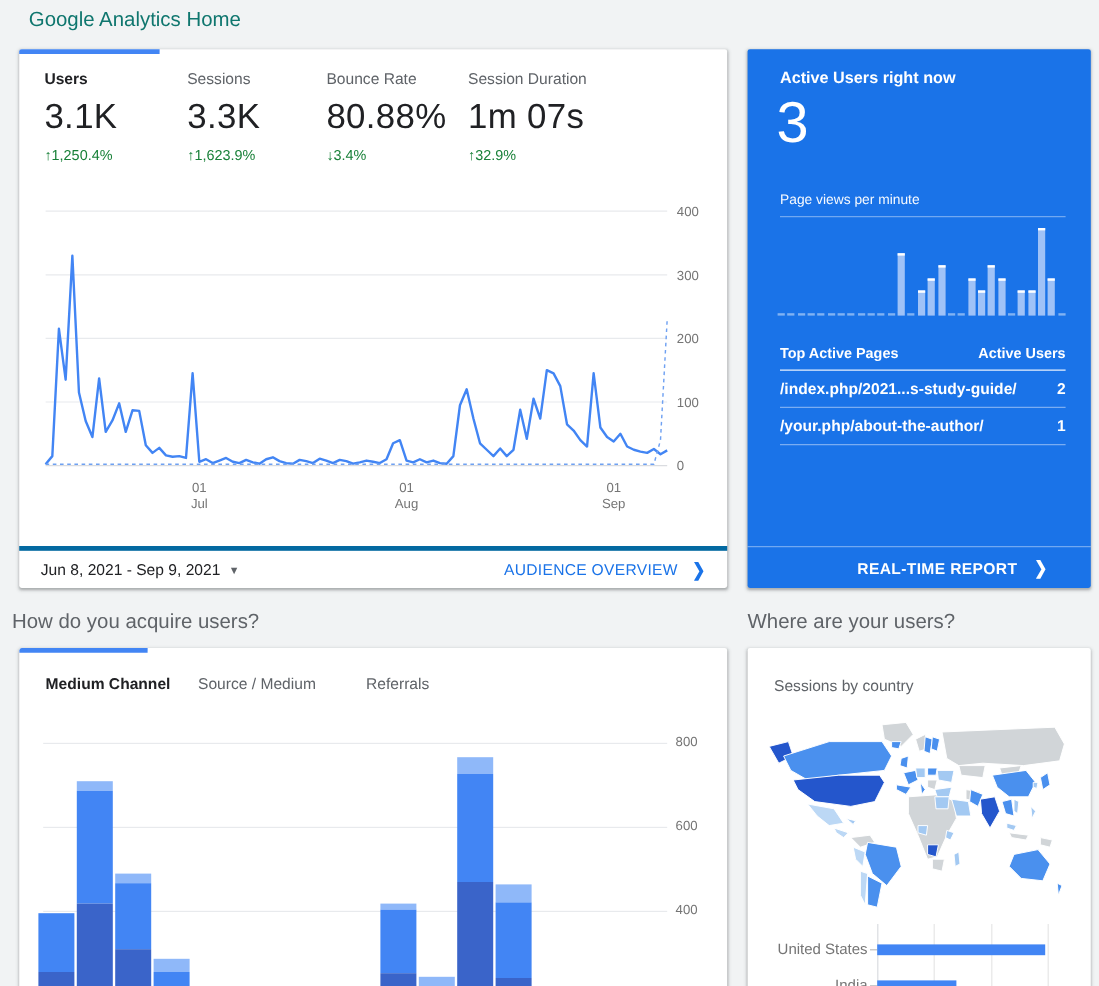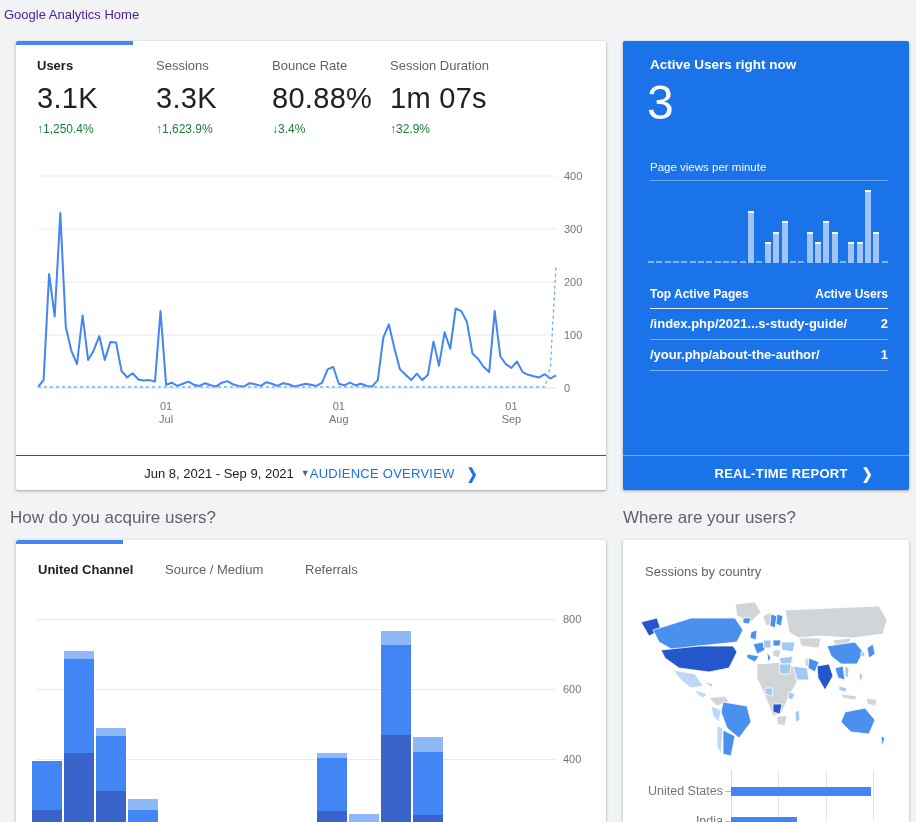--- a/index.html
+++ b/index.html
@@ -4,22 +4,22 @@
 <style>
   * { margin:0; padding:0; box-sizing:border-box; }
   html,body { width:916px; height:822px; overflow:hidden; }
   body {
     position:relative;
     background:#f1f3f4;
     font-family:"Liberation Sans", sans-serif;
     color:#202124;
   }
   .page-title {
-    position:absolute; left:4px; top:7px;
-    font-size:13px; color:#4c1d95; font-weight:400;
+    position:absolute; left:24px; top:7px;
+    font-size:17px; color:#0f766e; font-weight:400;
   }
   .section-heading {
     position:absolute; font-size:17px; color:#5f6368; font-weight:400;
   }
   .card {
     position:absolute; background:#fff; border-radius:2px;
     box-shadow:0 1px 2px rgba(60,64,67,.3), 0 1px 3px 1px rgba(60,64,67,.12);
   }
   .accent-bar { position:absolute; top:0; left:0; height:4px; background:#4285f4; border-radius:2px 0 0 0; }
 
@@ -32,22 +32,22 @@
   .metric .m-value { font-size:29px; font-weight:300; color:#202124; margin-top:9px; letter-spacing:.3px; }
   .metric .m-delta { font-size:12px; color:#188038; margin-top:7px; }
   .metric:nth-child(1){ width:119px; }
   .metric:nth-child(2){ width:116px; }
   .metric:nth-child(3){ width:118px; }
   .metric:nth-child(4){ width:150px; }
 
   #trend-svg { position:absolute; left:0; top:125px; }
   .card-footer {
     position:absolute; left:0; right:0; bottom:0; height:35px;
-    border-top:1px solid #0369a1; display:flex; align-items:center;
-    padding:0 32px; justify-content:center;
+    border-top:4px solid #0369a1; display:flex; align-items:center;
+    padding:0 18px; justify-content:space-between;
   }
   .date-range { font-size:13px; color:#202124; cursor:pointer; display:flex; align-items:center; gap:7px; }
   .caret { font-size:9px; color:#5f6368; }
   .card-link { font-size:13px; color:#1a73e8; letter-spacing:.25px; cursor:pointer; display:flex; align-items:center; gap:12px; font-weight:400; }
   .chev { font-size:13px; font-weight:700; transform:scaleY(1.15); }
 
   
   #realtime-card { left:623px; top:41px; width:286px; height:449px; background:#1a73e8; border-radius:2px;
     box-shadow:0 1px 2px rgba(60,64,67,.3), 0 1px 3px 1px rgba(60,64,67,.12); position:absolute; color:#fff; }
   .rt-title { position:absolute; left:27px; top:16px; font-size:13.5px; font-weight:700; }
@@ -272,21 +272,21 @@
   <div class="rt-footer">
     <span>REAL-TIME REPORT</span>
     <span class="chev">❯</span>
   </div>
 </div>
 
 <div class="section-heading" id="acq-heading">How do you acquire users?</div>
 <div class="card" id="acq-card">
   <div class="accent-bar" style="width:107px;"></div>
   <div class="tabs-row">
-    <div class="tab active">United Channel</div>
+    <div class="tab active">Medium Channel</div>
     <div class="tab">Source / Medium</div>
     <div class="tab">Referrals</div>
   </div>
   <div id="acq-chart">
       <div class="grid-h" style="top: 219px;"></div>
       <div class="grid-label" style="top: 219px;">400</div>
       <div class="grid-h" style="top: 149px;"></div>
       <div class="grid-label" style="top: 149px;">600</div>
       <div class="grid-h" style="top: 79px;"></div>
       <div class="grid-label" style="top: 79px;">800</div>

